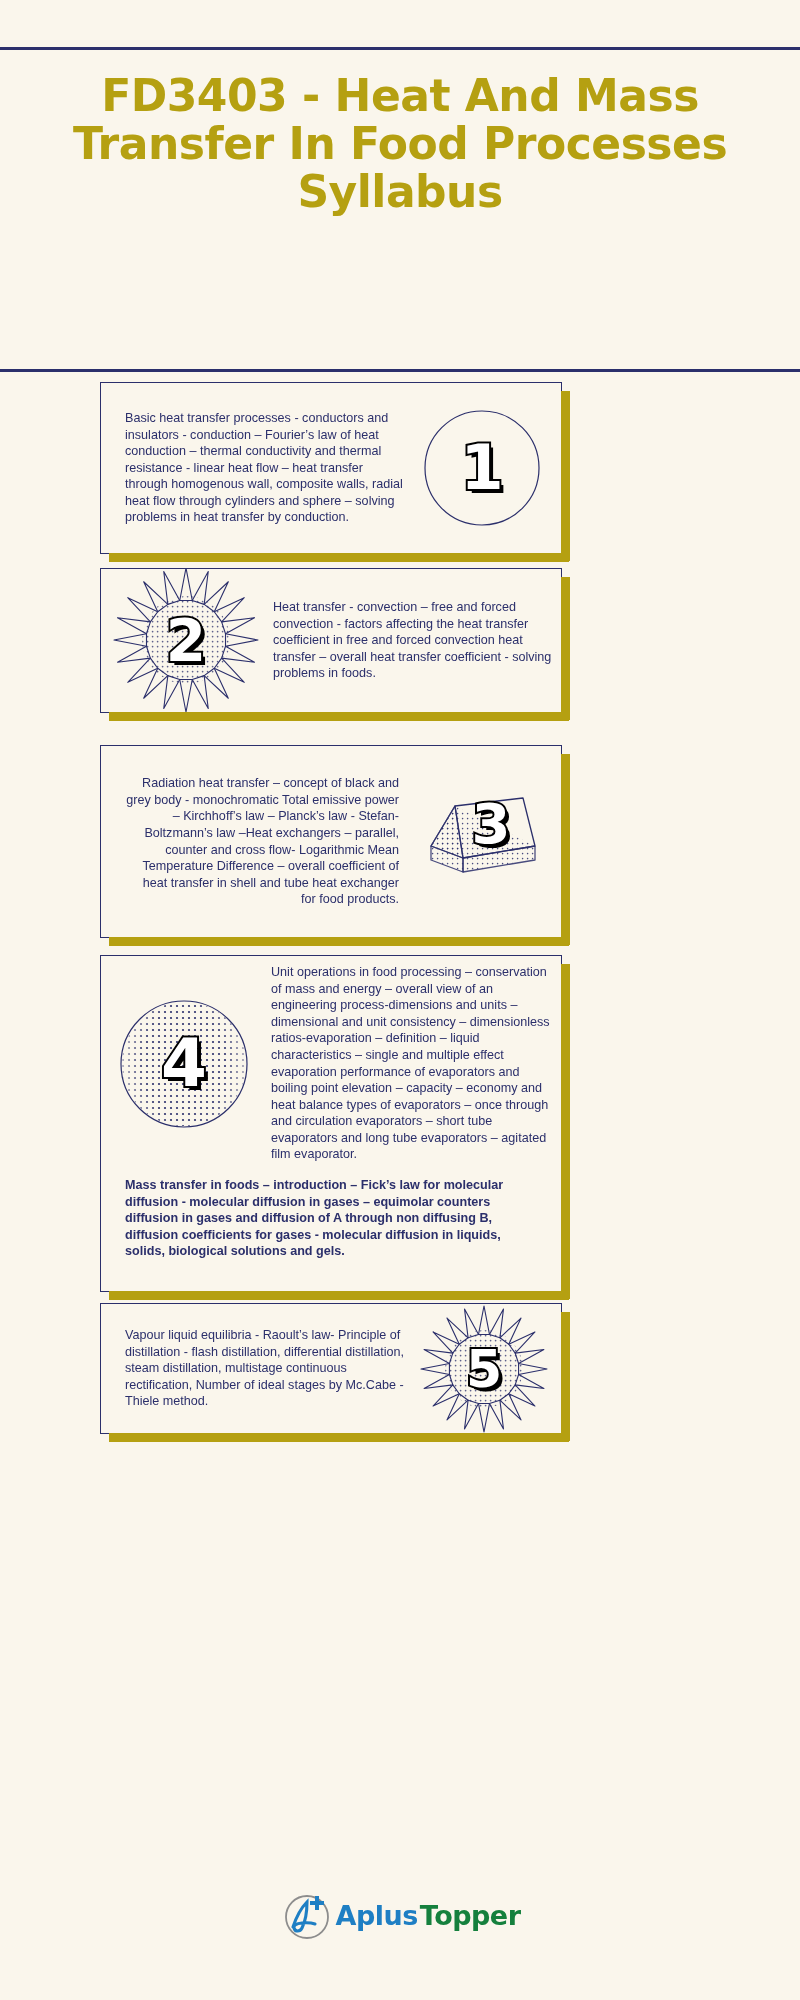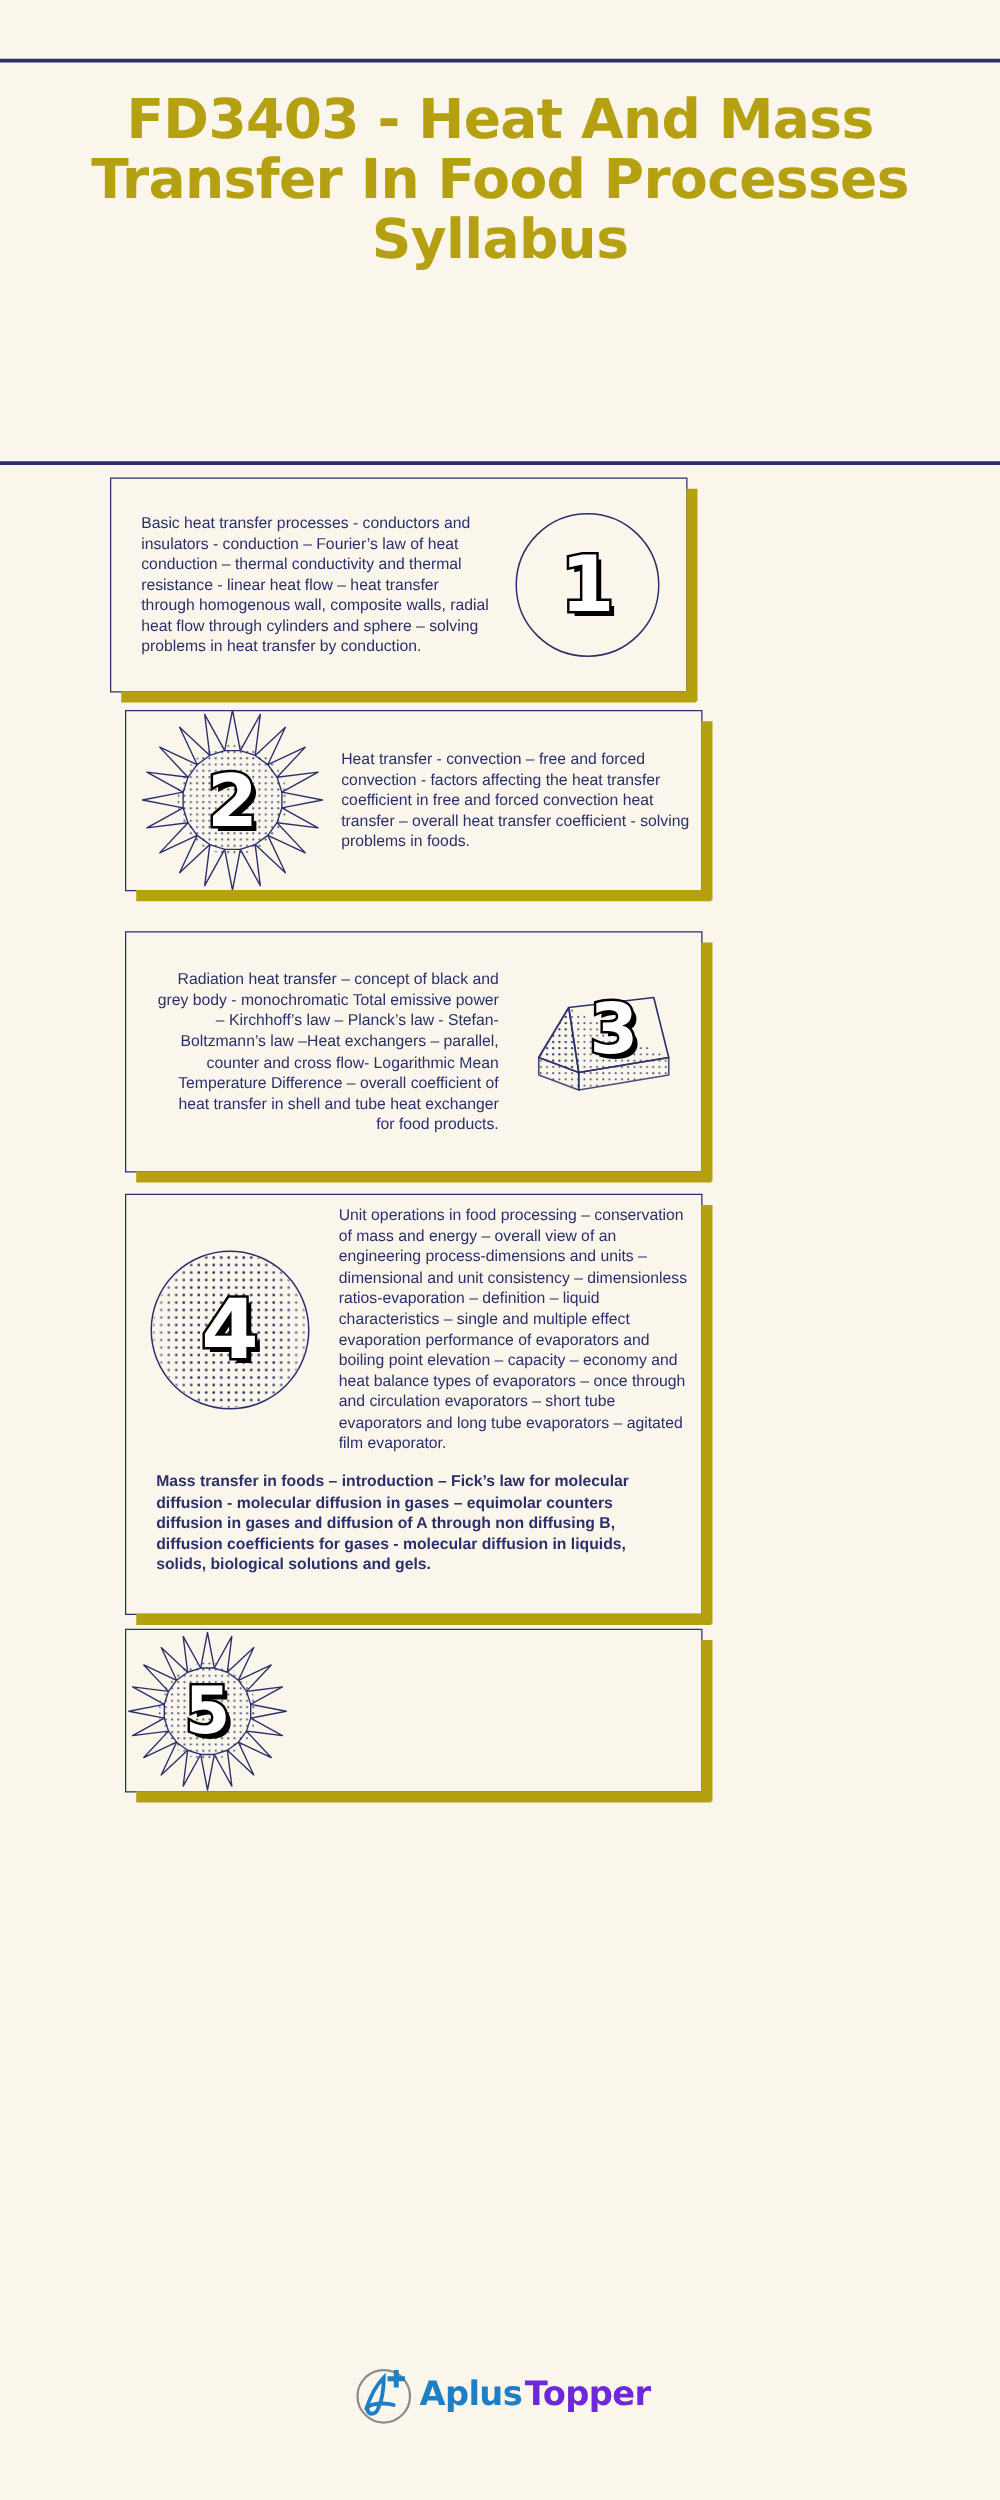--- a/index.html
+++ b/index.html
@@ -109,21 +109,21 @@
     font-weight: bold;
     font-size: 62px;
     color: #ffffff;
     -webkit-text-stroke: 4px #000000;
     paint-order: stroke fill;
     text-shadow: 4px 4px 0 #000000;
     line-height: 1;
   }
 
   
-  #card1 { left: 88px; top: 382px; width: 462px; height: 172px; }
+  #card1 { left: 100px; top: 382px; width: 462px; height: 172px; }
   #card2 { left: 100px; top: 568px; width: 462px; height: 145px; }
   #card3 { left: 100px; top: 745px; width: 462px; height: 193px; text-align: right; }
   #card4 { left: 100px; top: 955px; width: 462px; height: 337px; }
   #card5 { left: 100px; top: 1303px; width: 462px; height: 131px; }
 
   
   .footer {
     position: absolute;
     left: 0; right: 0; top: 1888px;
     display: flex;
@@ -136,21 +136,21 @@
     width: 54px;
     height: 54px;
   }
   .logo-word {
     font-family: "DejaVu Sans", sans-serif;
     font-weight: bold;
     font-size: 27px;
     letter-spacing: -0.5px;
   }
   .logo-aplus { color: #1e7fc4; }
-  .logo-topper { color: #6d28d9; }
+  .logo-topper { color: #15803d; }
 </style>
 </head>
 <body>
 
 <div class="page">
 
   <div class="rule-top"></div>
 
   <div class="title">FD3403 - Heat And Mass Transfer In Food Processes Syllabus</div>
 
@@ -262,20 +262,21 @@
           </div>
           <div class="card-text pad-r" style="flex:1;">Unit operations in food processing – conservation of mass and energy – overall view of an engineering process-dimensions and units – dimensional and unit consistency – dimensionless ratios-evaporation – definition – liquid characteristics – single and multiple effect evaporation performance of evaporators and boiling point elevation – capacity – economy and heat balance types of evaporators – once through and circulation evaporators – short tube evaporators and long tube evaporators – agitated film evaporator.</div>
         </div>
         <div class="card-text" style="padding:6px 24px 0 24px;font-weight:bold;">Mass transfer in foods – introduction – Fick’s law for molecular diffusion - molecular diffusion in gases – equimolar counters diffusion in gases and diffusion of A through non diffusing B, diffusion coefficients for gases - molecular diffusion in liquids, solids, biological solutions and gels.</div>
       </div>
     </div>
   </div>
 
   <div class="card" id="card5">
     <div class="card-inner">
+      <div class="card-text pad-l">Vapour liquid equilibria - Raoult’s law- Principle of distillation - flash distillation, differential distillation, steam distillation, multistage continuous rectification, Number of ideal stages by Mc.Cabe - Thiele method.</div>
       <div class="badge" style="width:130px;height:128px;margin-right:12px;">
         <svg width="130" height="128" viewBox="0 0 130 128">
           <defs>
             <pattern id="dots5" width="5" height="5" patternUnits="userSpaceOnUse">
               <circle cx="1.6" cy="1.6" r="0.85" fill="#2b2f6b"></circle>
             </pattern>
           </defs>
           <g transform="translate(65,64)">
             <g id="spikes5">
                 <path d="M-5.48,-34.57 L0.00,-63.00 L5.48,-34.57 Z" fill="none" stroke="#2b2f6b" stroke-width="1.1" stroke-linejoin="round"></path>

